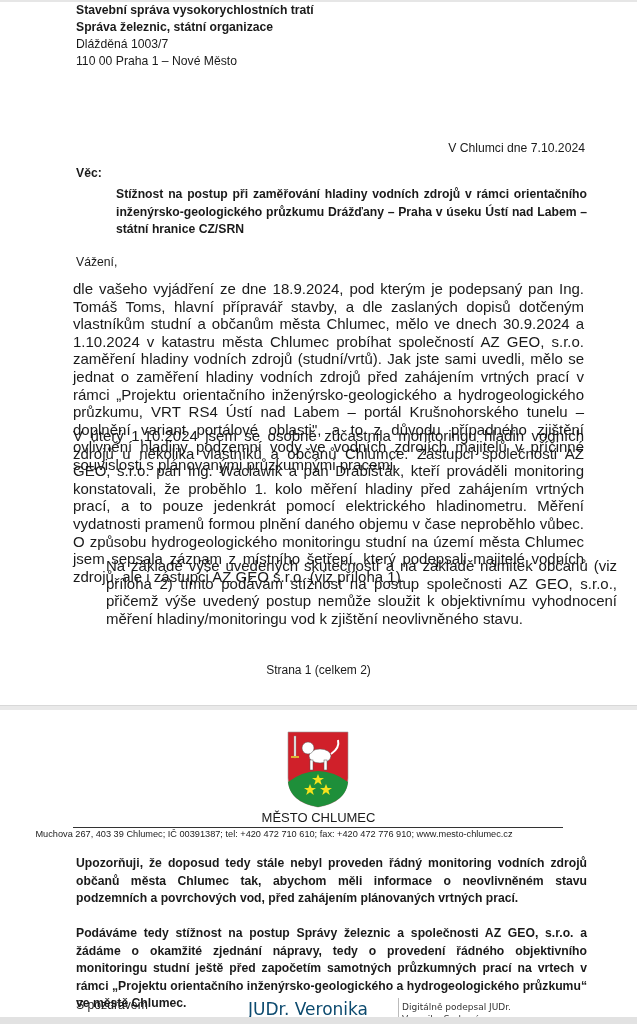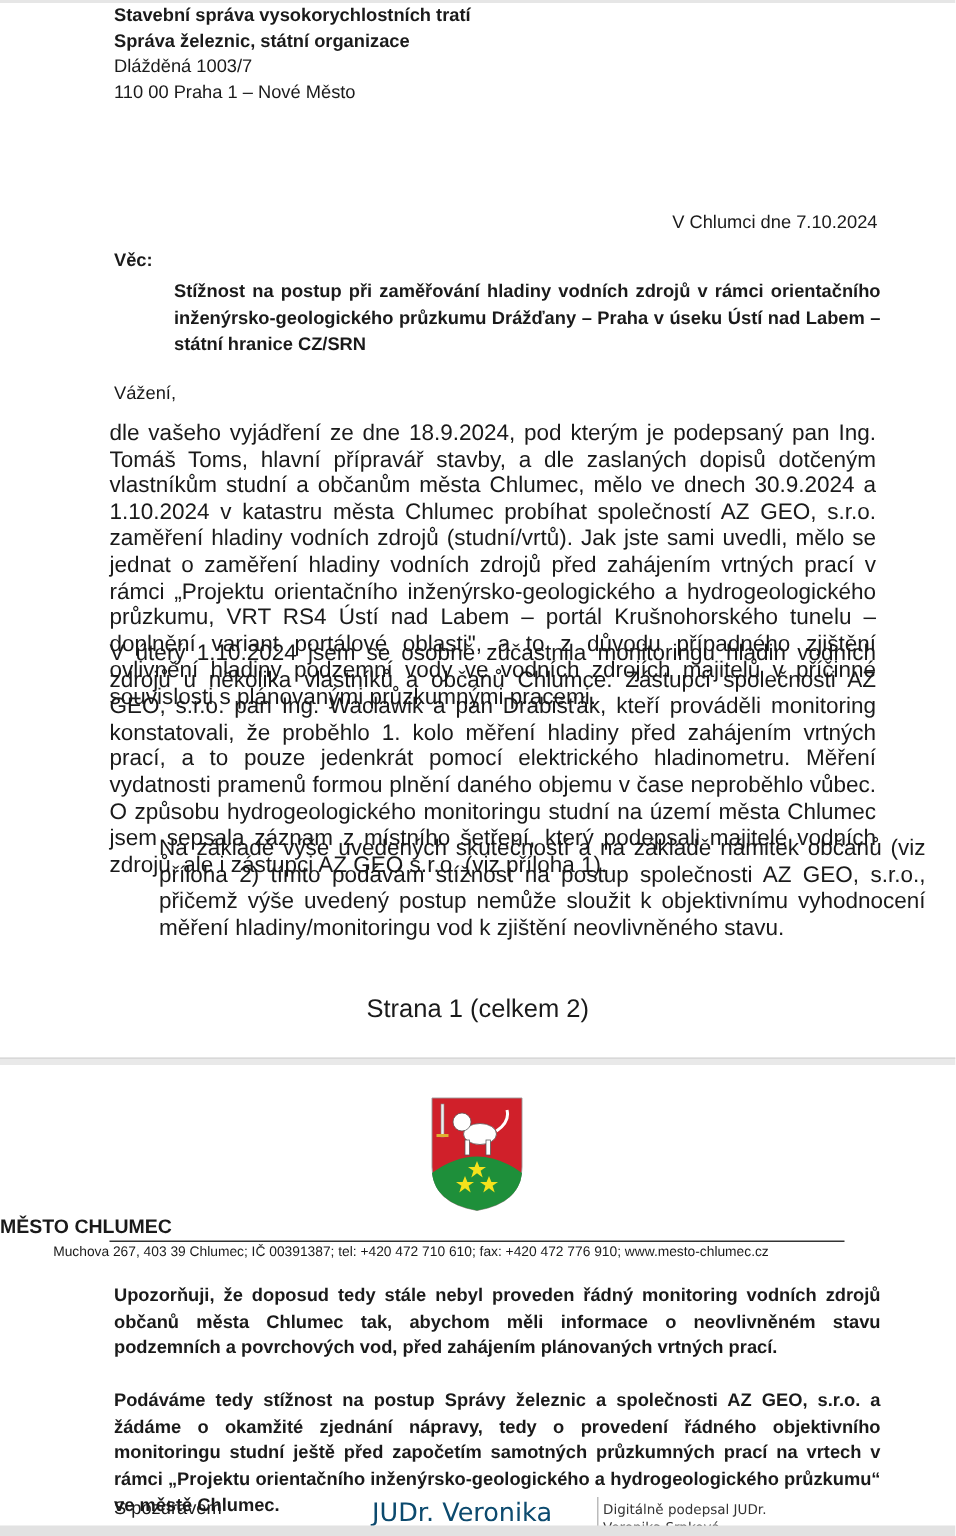--- a/index.html
+++ b/index.html
@@ -10,24 +10,24 @@
   .addr{left:76px;top:2px;font-size:12.2px;line-height:17px;}
   .addr .b{font-weight:bold;}
   .date{right:52px;top:110px;font-size:12.2px;margin-top:31px;}
   .vec-label{left:76px;top:166px;font-size:12.2px;font-weight:bold;}
   .vec-text{left:116px;top:166px;width:471px;font-size:12.2px;line-height:17.5px;font-weight:bold;text-align:justify;margin-top:20px;}
   .greet{left:76px;top:255px;font-size:12.2px;}
   .para{left:73px;width:511px;font-size:15px;line-height:17.6px;text-align:justify;}
   .p1{top:280px;}
   .p2{top:427px;}
   .p3{top:557px;margin-left:33px;}
-  .pagenum{left:0;width:637px;top:663px;text-align:center;font-size:17px;}
+  .pagenum{left:0;width:637px;top:663px;text-align:center;font-size:12px;}
   .sep{left:0;top:705px;width:637px;height:4px;background:#e9e9e9;border-top:1px solid #d8d8d8;}
   .crest{left:286px;top:730px;width:64px;height:78px;}
-  .mesto{left:0;width:637px;top:810px;font-size:13px;font-weight:bold;}
+  .mesto{left:0;width:637px;top:810px;text-align:center;font-size:13px;font-weight:normal;}
   .rule{left:73px;top:827px;width:490px;height:1px;background:#333;}
   .contact{left:0;width:548px;top:829px;text-align:center;font-size:9.2px;}
   .bpara{left:76px;width:511px;font-size:12.2px;line-height:17.6px;font-weight:bold;text-align:justify;}
   .bp1{top:855px;}
   .bp2{top:925px;}
   .closing{left:76px;top:998px;font-size:12.2px;}
   .signame{left:248px;top:999px;font-size:17px;font-family:"DejaVu Sans",sans-serif;color:#0c4a6e;}
   .sigline{left:398px;top:998px;width:1px;height:26px;background:#bbb;}
   .signote{left:402px;top:1001px;width:150px;font-size:9px;line-height:12px;font-family:"DejaVu Sans",sans-serif;color:#333;}
   .botbar{left:0;top:1017px;width:637px;height:7px;background:#e2e2e2;}

